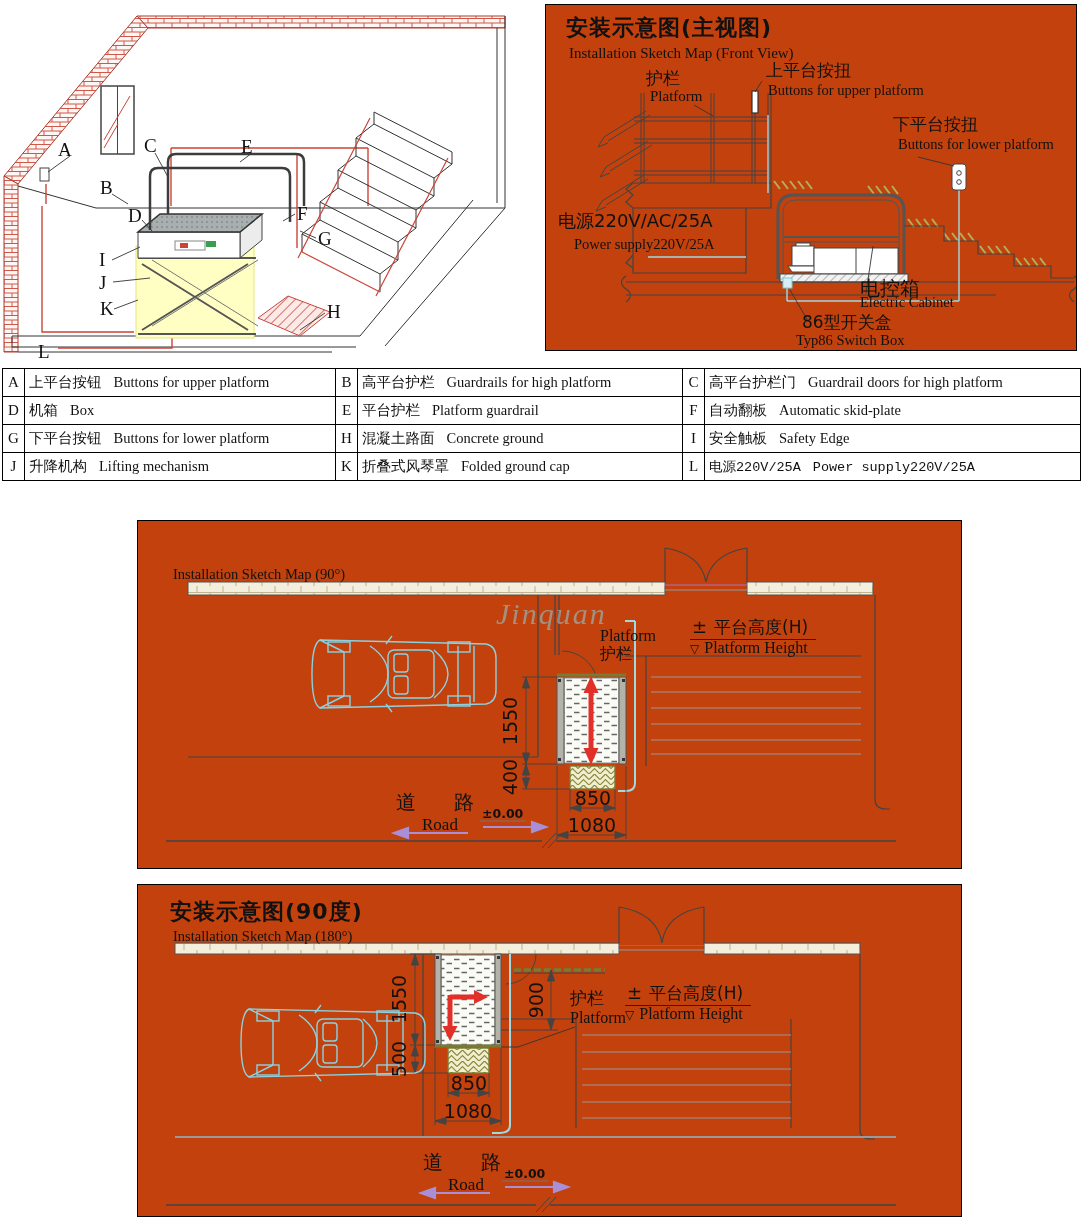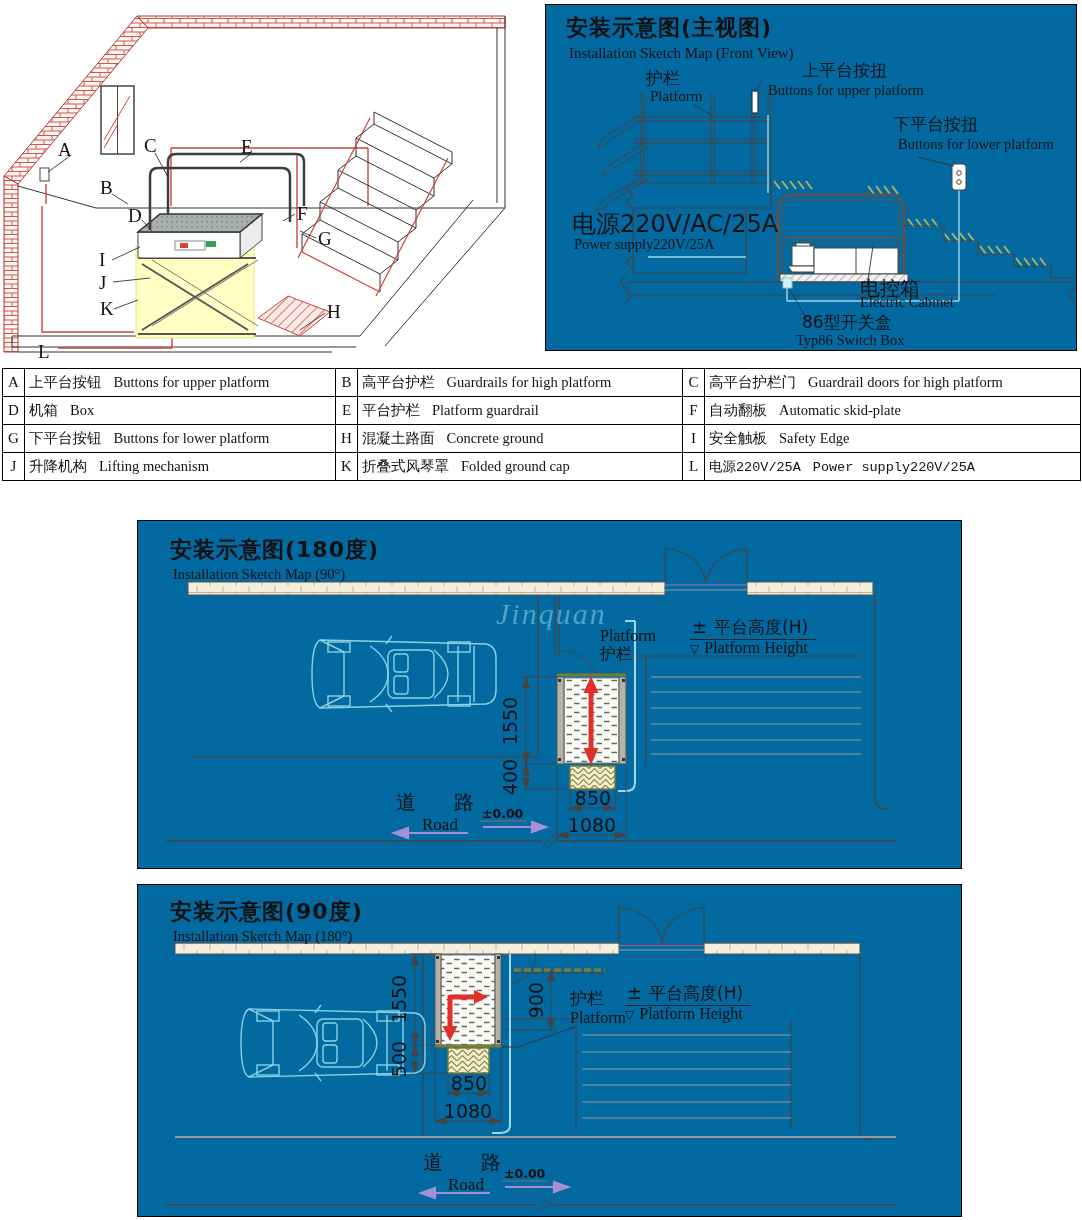--- a/index.html
+++ b/index.html
@@ -1,19 +1,19 @@
 <!DOCTYPE html>
 <html><head>
 <meta charset="utf-8">
 <style>
   html,body{margin:0;padding:0;background:#fff;}
   .page{position:relative;width:1082px;height:1220px;background:#fff;overflow:hidden;
         font-family:"Liberation Serif",serif;color:#111;}
   svg{position:absolute;left:0;top:0;}
-  .panel{position:absolute;border:1.5px solid #000;background:#0369a1;}
+  .panel{position:absolute;border:1.5px solid #000;background:#c2410c;}
   .lbl{position:absolute;white-space:nowrap;line-height:1.15;}
   .cn{font-family:"DejaVu Sans",sans-serif;text-align:right;}
   .en{font-family:"Liberation Serif",serif;}
   .title-cn{font-family:"DejaVu Sans",sans-serif;font-weight:600;font-size:22px;letter-spacing:1px;}
   .title-en{font-family:"Liberation Serif",serif;font-size:15px;}
   .hdim,.vdim{position:absolute;font-family:"DejaVu Sans",sans-serif;font-size:19px;
         transform:translate(-50%,-50%);white-space:nowrap;}
   .vdim{transform:translate(-50%,-50%) rotate(-90deg);}
   .watermark{position:absolute;font-family:"Liberation Serif",serif;font-style:italic;
         font-size:30px;color:rgba(140,210,226,0.55);letter-spacing:2px;}
@@ -199,25 +199,25 @@
       </g>
 
       <g stroke="#333" stroke-width="0.9" fill="none">
         <path d="M148,100 L167,111 M216,76 L209,87 M372,152 L408,161 M320,288 L327,241 M262,316 L244,285"></path>
       </g>
     </svg>
     <div class="lbl title-cn" style="left:20px;top:10px;">安装示意图(主视图)</div>
     <div class="lbl title-en" style="left:23px;top:40px;">Installation Sketch Map (Front View)</div>
     <div class="lbl cn" style="left:100px;top:64px;font-size:17px;">护栏</div>
     <div class="lbl en" style="left:104px;top:83px;font-size:15px;">Platform</div>
-    <div class="lbl cn" style="left:220px;top:56px;font-size:17px;margin-left:36px;">上平台按扭</div>
+    <div class="lbl cn" style="left:220px;top:56px;font-size:17px;">上平台按扭</div>
     <div class="lbl en" style="left:222px;top:77px;font-size:14.5px;">Buttons for upper platform</div>
     <div class="lbl cn" style="left:347px;top:110px;font-size:17px;">下平台按扭</div>
     <div class="lbl en" style="left:352px;top:131px;font-size:14.5px;">Buttons for lower platform</div>
-    <div class="lbl cn" style="left:26px;top:206px;font-size:24px;">电源220V/AC/25A</div>
+    <div class="lbl cn" style="left:12px;top:206px;font-size:18px;">电源220V/AC/25A</div>
     <div class="lbl en" style="left:28px;top:231px;font-size:14.5px;">Power supply220V/25A</div>
     <div class="lbl cn" style="left:314px;top:272px;font-size:20px;">电控箱</div>
     <div class="lbl en" style="left:314px;top:289px;font-size:14.5px;">Electric Cabinet</div>
     <div class="lbl cn" style="left:256px;top:308px;font-size:17px;">86型开关盒</div>
     <div class="lbl en" style="left:250px;top:327px;font-size:14.5px;">Typ86 Switch Box</div>
   </div>
 
   <table class="legend">
     <colgroup>
         <col style="width:22px">
@@ -362,21 +362,20 @@
           <polygon points="408,306 394,301 394,311"></polygon>
         <path d="M342,300 H388" stroke="#777" stroke-width="1"></path>
       </g>
 
       <g stroke="#444" stroke-width="1.3" fill="none">
         <path d="M28,320 H404 M418,320 H758"></path>
         <path d="M404,327 L418,312 M410,327 L424,312" stroke-width="1"></path>
       </g>
       <use href="#carTop" x="170" y="113"></use>
     </svg>
-    <div class="lbl title-cn" style="left:32px;top:16px;">安装示意图(180度)</div>
     <div class="lbl title-en" style="left:35px;top:45px;font-size:14.5px;">Installation Sketch Map (90°)</div>
     <div class="watermark" style="left:358px;top:76px;">Jinquan</div>
     <div class="lbl en" style="left:462px;top:106px;font-size:16px;">Platform</div>
     <div class="lbl cn" style="left:462px;top:124px;font-size:16px;">护栏</div>
     <div class="lbl ph" style="left:552px;top:96px;">
       <div class="ph-t"><span class="pm">±</span><span class="cn">平台高度(H)</span></div>
       <div class="ph-b"><span class="tri">▽</span><span class="en">Platform Height</span></div>
     </div>
     <div class="vdim" style="left:372px;top:200px;">1550</div>
     <div class="vdim" style="left:372px;top:256px;">400</div>

